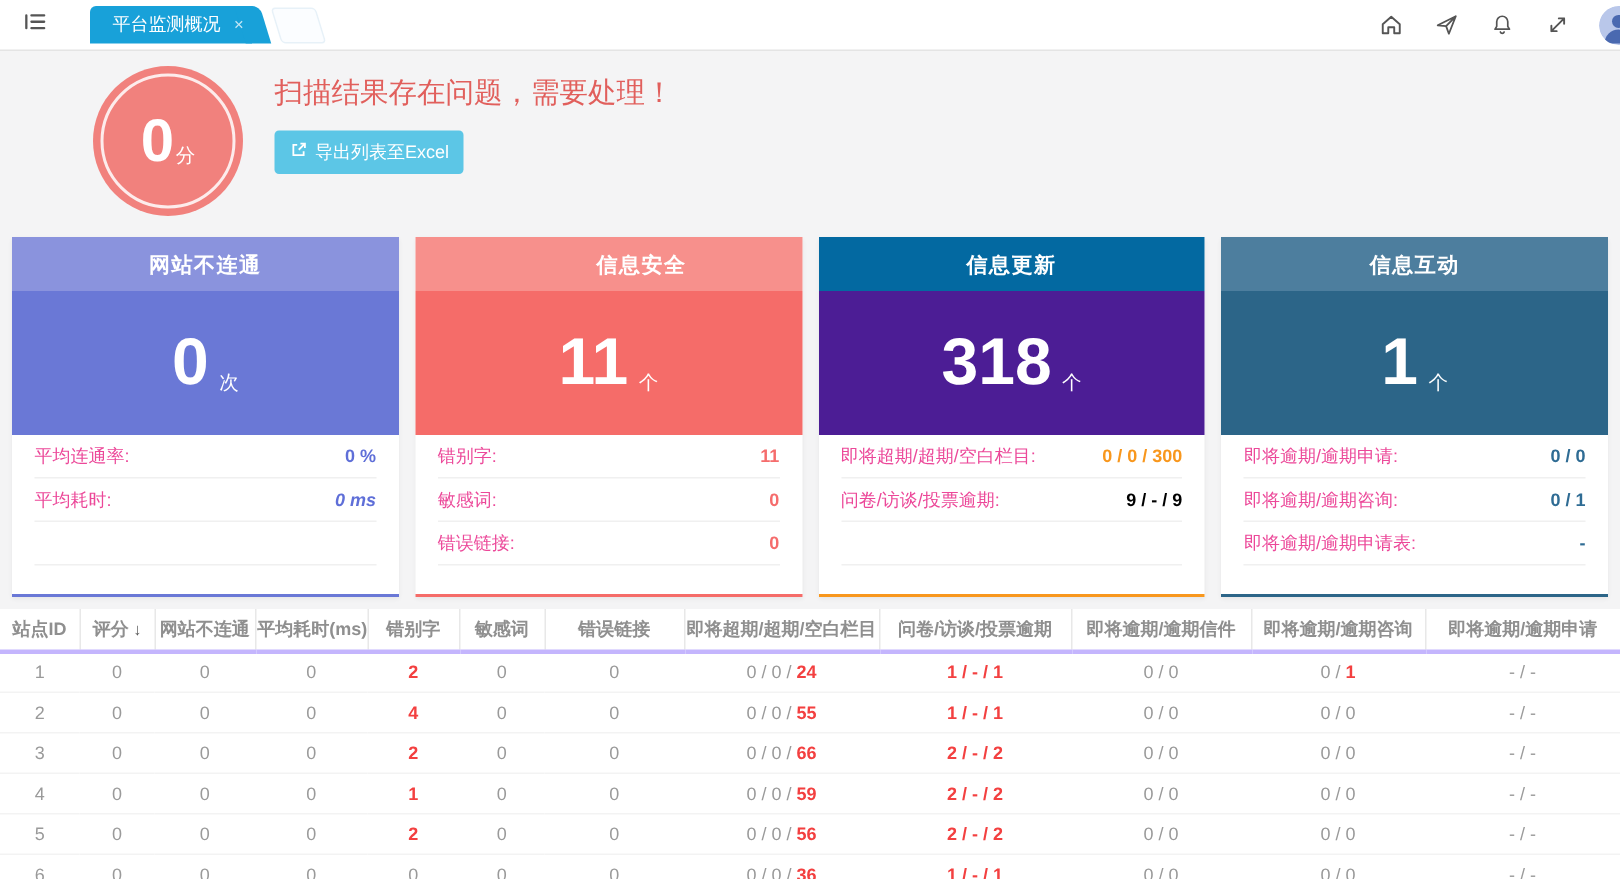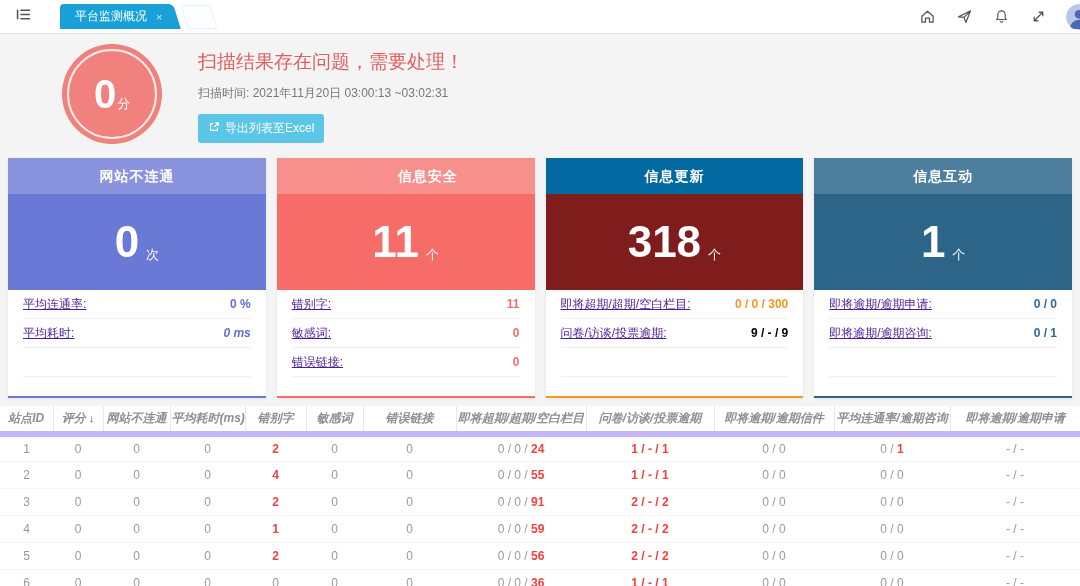--- a/index.html
+++ b/index.html
@@ -34,46 +34,46 @@
   .avatar { width:26px; height:26px; border-radius:50%; overflow:hidden; margin-right:-12px; cursor:pointer; }
   
   .score-section { display:flex; align-items:flex-start; padding:10px 20px 8px 62px; height:118px; }
   .score-circle {
     width:100px; height:100px; border-radius:50%; background:#f1817d; flex:0 0 auto;
     display:flex; align-items:center; justify-content:center; position:relative;
   }
   .score-circle::after { content:''; position:absolute; inset:5px; border:2px solid rgba(255,255,255,.85); border-radius:50%; }
   .score-value { font-size:40px; font-weight:bold; color:#fff; line-height:1; }
   .score-unit { font-size:13px; color:#fff; margin-top:20px; margin-left:1px; }
-  .score-info { margin-left:36px; padding-top:5px; }
+  .score-info { margin-left:21px; padding-top:5px; }
   .alert-title { font-size:19px; color:#e15f5c; }
   .scan-time { font-size:12px; color:#777; margin-top:10px; }
   .export-btn {
     margin-top:12px; background:#5cc6e6; border:none; color:#fff; font-size:12px;
     padding:6px 10px; border-radius:3px; display:flex; align-items:center; gap:5px; cursor:pointer;
     font-family:inherit;
   }
   
   .cards { display:flex; gap:11px; padding:0 8px; margin-top:6px; }
   .card { flex:1; background:#fff; border-bottom:2px solid #ccc; box-shadow:0 1px 3px rgba(0,0,0,.06); }
   .card-header { height:36px; line-height:36px; text-align:center; color:#fff; font-size:14px; font-weight:bold; letter-spacing:1px; }
   .card-body { height:96px; display:flex; align-items:center; justify-content:center; color:#fff; }
   .card-num { font-size:44px; font-weight:bold; line-height:1; }
   .card-unit { font-size:13px; margin-left:7px; margin-top:26px; }
   .card-stats { padding:0 15px; height:106px; overflow:hidden; }
   .stat-row { height:29px; display:flex; align-items:center; justify-content:space-between; border-bottom:1px solid #f0f0f0; font-size:12px; }
-  .stat-label { color:#4c1d95;text-decoration:underline; }
+  .stat-label { color:#ec4899; }
   .stat-value { font-weight:bold; }
   
   .table-wrap { margin-top:8px; background:#fff; min-height:185px; }
   table { width:100%; border-collapse:collapse; table-layout:fixed; }
   thead th {
     height:28px; font-size:12px; color:#8f8f8f; font-weight:bold;
-    border-right:1px solid #e8e8e8; border-bottom:6px solid #c4b5fd;
-    white-space:nowrap; overflow:hidden; cursor:pointer;font-style:italic;
+    border-right:1px solid #e8e8e8; border-bottom:3px solid #c4b5fd;
+    white-space:nowrap; overflow:hidden; cursor:pointer;
   }
   thead th:last-child { border-right:none; }
   tbody td {
     height:27px; text-align:center; font-size:12px; color:#9a9a9a;
     border-bottom:1px solid #f3f3f3; white-space:nowrap; overflow:hidden;
   }
   .red { color:#f34040; font-weight:bold; }
   .sort-icon { margin-left:3px; color:#555; font-weight:bold; font-size:11px; }
 </style>
 </head>
@@ -125,21 +125,20 @@
     </div>
   </div>
 
   <div class="score-section">
     <div class="score-circle">
       <span class="score-value">0</span>
       <span class="score-unit">分</span>
     </div>
     <div class="score-info">
       <div class="alert-title">扫描结果存在问题，需要处理！</div>
-      <div class="scan-time">扫描时间: 2021年11月20日 03:00:13 ~03:02:31</div>
       <button class="export-btn">
         <span>
           <svg width="12" height="12" viewBox="0 0 14 14">
               <path d="M6 3H3v8h8V8" stroke="#fff" fill="none" stroke-width="1.4"></path>
               <path d="M8.5 2h3.5v3.5M12 2 7.2 6.8" stroke="#fff" fill="none" stroke-width="1.4"></path>
             </svg>
         </span>
         <span>导出列表至Excel</span>
       </button>
     </div>
@@ -182,21 +181,21 @@
           </div>
           <div class="stat-row">
             <span class="stat-label">错误链接:</span>
             <span class="stat-value" style="color: rgb(245, 108, 108);">0</span>
           </div>
           <div class="stat-row"></div>
         </div>
       </div>
       <div class="card" style="border-bottom-color: rgb(248, 151, 29);">
         <div class="card-header" style="background: #0369a1;">信息更新</div>
-        <div class="card-body" style="background: #7f1d1d;">
+        <div class="card-body" style="background: #4c1d95;">
           <span class="card-num">318</span>
           <span class="card-unit">个</span>
         </div>
         <div class="card-stats">
           <div class="stat-row">
             <span class="stat-label">即将超期/超期/空白栏目:</span>
             <span class="stat-value" style="color: rgb(248, 151, 29);">0 / 0 / 300</span>
           </div>
           <div class="stat-row">
             <span class="stat-label">问卷/访谈/投票逾期:</span>
@@ -213,20 +212,24 @@
           <span class="card-unit">个</span>
         </div>
         <div class="card-stats">
           <div class="stat-row">
             <span class="stat-label">即将逾期/逾期申请:</span>
             <span class="stat-value" style="color: rgb(47, 108, 148);">0 / 0</span>
           </div>
           <div class="stat-row">
             <span class="stat-label">即将逾期/逾期咨询:</span>
             <span class="stat-value" style="color: rgb(47, 108, 148);">0 / 1</span>
+          </div>
+          <div class="stat-row">
+            <span class="stat-label">即将逾期/逾期申请表:</span>
+            <span class="stat-value" style="color: rgb(47, 108, 148);">-</span>
           </div>
           <div class="stat-row"></div>
         </div>
       </div>
     </div>
 
   <div class="table-wrap">
     <table>
       <colgroup id="cols">
           <col style="width: 53px;">
@@ -247,21 +250,21 @@
             <th><span>站点ID</span></th>
             <th><span>评分</span><span class="sort-icon">↓</span></th>
             <th><span>网站不连通</span></th>
             <th><span>平均耗时(ms)</span></th>
             <th><span>错别字</span></th>
             <th><span>敏感词</span></th>
             <th><span>错误链接</span></th>
             <th><span>即将超期/超期/空白栏目</span></th>
             <th><span>问卷/访谈/投票逾期</span></th>
             <th><span>即将逾期/逾期信件</span></th>
-            <th><span>平均连通率/逾期咨询</span></th>
+            <th><span>即将逾期/逾期咨询</span></th>
             <th><span>即将逾期/逾期申请</span></th>
           </tr>
         </thead>
       <tbody id="tbody">
           <tr>
             <td>1</td>
             <td>0</td>
             <td>0</td>
             <td>0</td>
             <td><span class="red">2</span></td>
@@ -288,21 +291,21 @@
             <td>- / -</td>
           </tr>
           <tr>
             <td>3</td>
             <td>0</td>
             <td>0</td>
             <td>0</td>
             <td><span class="red">2</span></td>
             <td>0</td>
             <td>0</td>
-            <td><span>0 / 0 / </span><span class="red">91</span></td>
+            <td><span>0 / 0 / </span><span class="red">66</span></td>
             <td><span class="red">2 / - / 2</span></td>
             <td>0 / 0</td>
             <td>0 / 0</td>
             <td>- / -</td>
           </tr>
           <tr>
             <td>4</td>
             <td>0</td>
             <td>0</td>
             <td>0</td>

